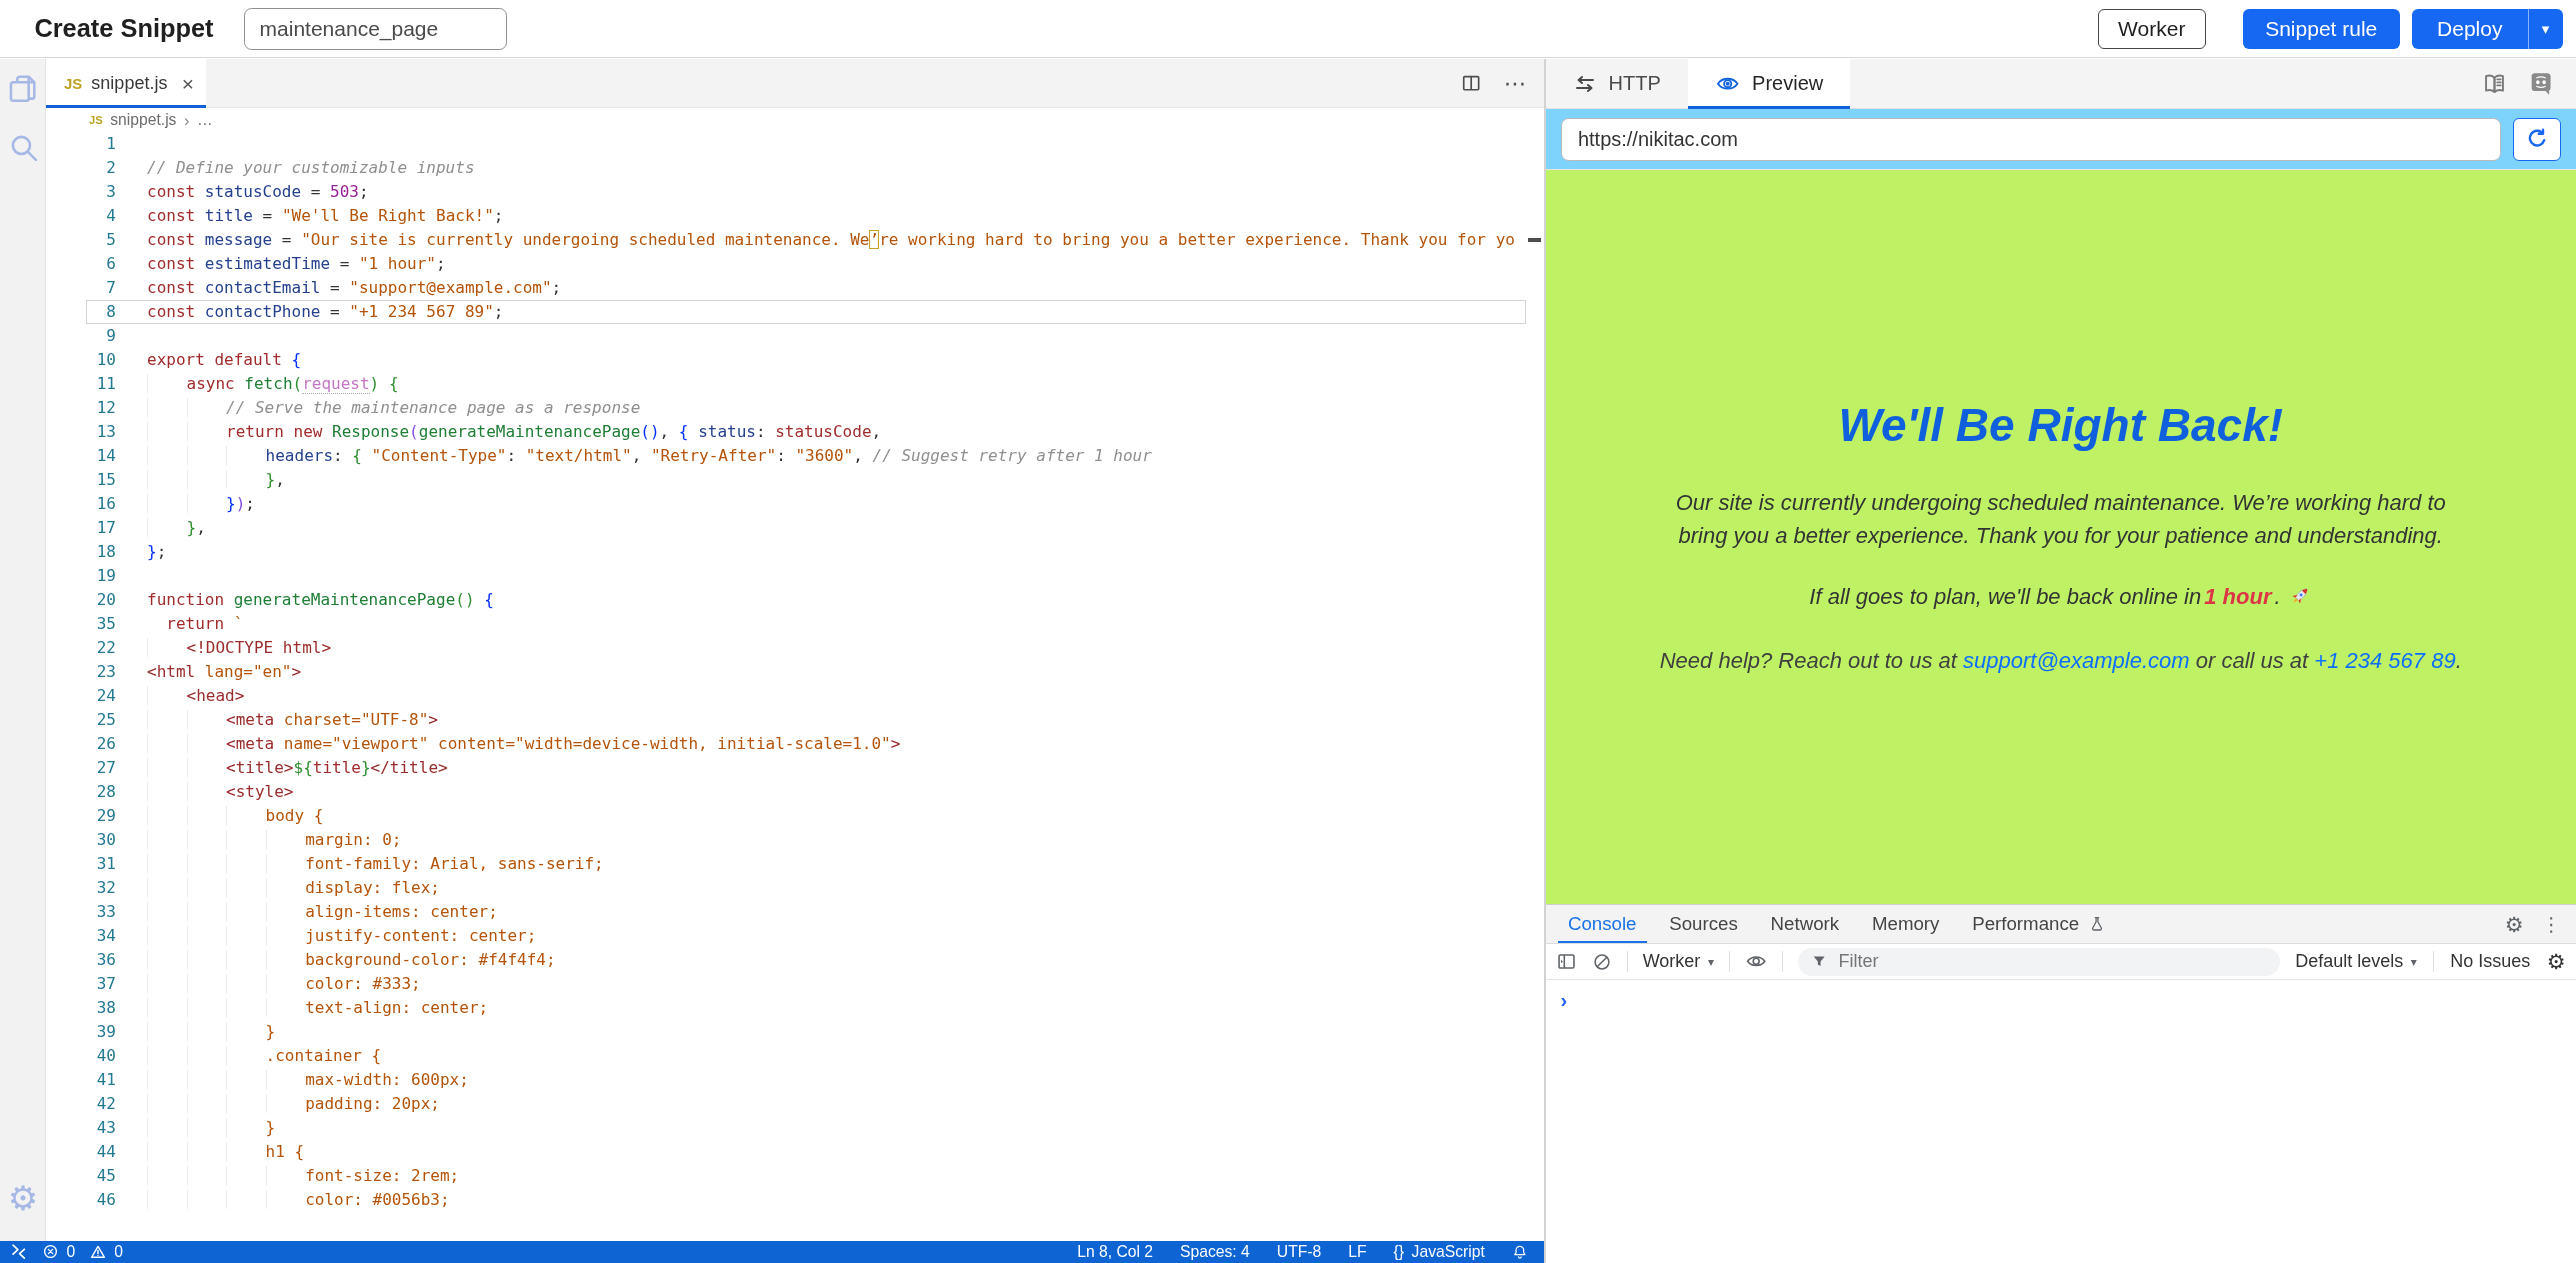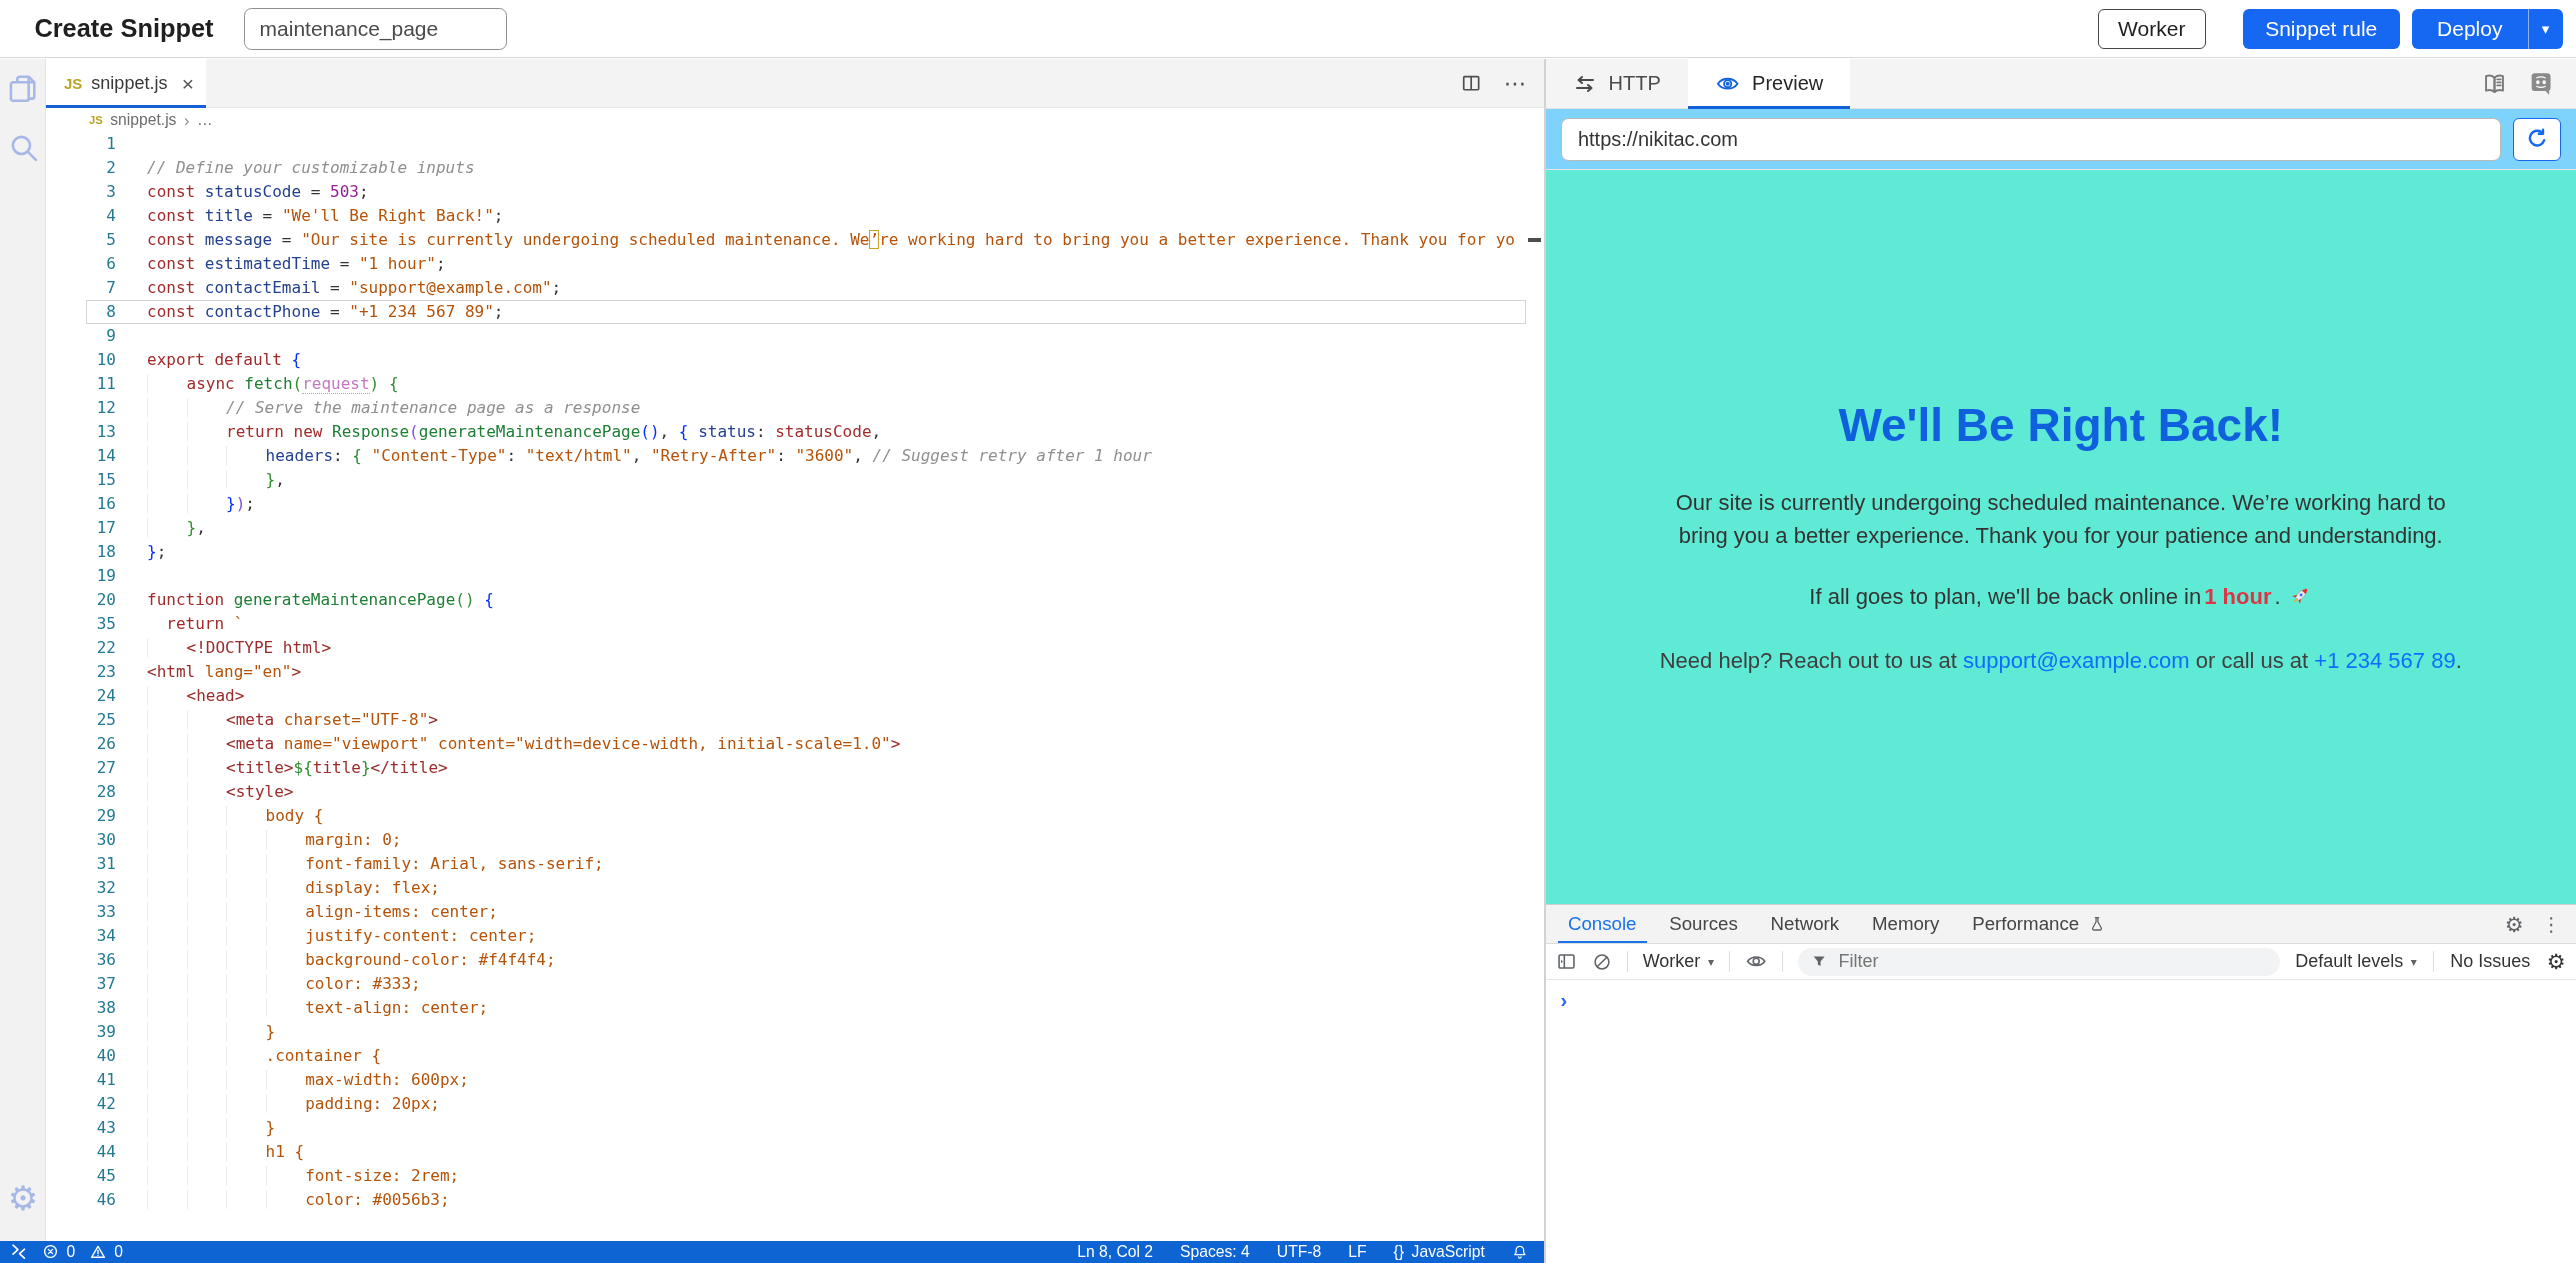--- a/index.html
+++ b/index.html
@@ -73,21 +73,21 @@
   
   .pv-tabbar{height:50px;background:#f4f4f4;border-bottom:0.7px solid #e4e4e4;display:flex;align-items:stretch;}
   .pv-tab{display:flex;align-items:center;gap:12px;padding:0 27px;font-size:20px;color:#4a4a4a;cursor:pointer;}
   .pv-tab.active{background:#fff;color:#262626;position:relative;}
   .pv-tab.active::after{content:"";position:absolute;left:0;right:0;bottom:-0.7px;height:3px;background:#1460D8;}
   .pv-ticons{margin-left:auto;display:flex;align-items:center;gap:19.4px;padding-right:21px;color:#7a7a7a;}
   .pv-urlrow{height:60px;background:#7dd3fc;display:flex;align-items:center;padding:0 15px;gap:12px;}
   .url-input{flex:1;height:43px;border:1.1px solid #b9b9b9;border-radius:7.5px;font-size:20px;color:#333;padding:0 16.4px;font-family:"Liberation Sans",sans-serif;outline:none;}
   .refresh-btn{width:48px;height:43px;border:1.5px solid #1667F2;border-radius:6px;background:#fff;display:flex;align-items:center;justify-content:center;cursor:pointer;}
 
-  .pv-frame{flex:1;background:#5eead4;border-top:0.7px solid #e6e6e6;display:flex;align-items:center;justify-content:center;min-height:0;}
+  .pv-frame{flex:1;background:#bef264;border-top:0.7px solid #e6e6e6;display:flex;align-items:center;justify-content:center;min-height:0;font-style:italic;}
   .pv-page{max-width:994px;text-align:center;padding:0 30px;color:#333;}
   .pv-page h2{font-size:46px;font-weight:700;color:#1060DD;margin:0 0 34px 0;}
   .pv-msg{font-size:22px;line-height:33px;margin:0 auto 28px auto;max-width:792px;color:#333;}
   .pv-eta{font-size:22px;line-height:33px;margin:0 0 31px 0;color:#333;display:flex;align-items:center;justify-content:center;gap:3px;flex-wrap:wrap;}
   .pv-eta .red{color:#DC3545;font-weight:700;}
   .pv-help{font-size:22px;line-height:33px;margin:0;color:#3f3f3f;}
   .pv-link{color:#0d6efd;text-decoration:none;cursor:pointer;}
 
   
   .console{height:359px;flex:0 0 359px;border-top:0.7px solid #cfcfcf;background:#fff;display:flex;flex-direction:column;}

